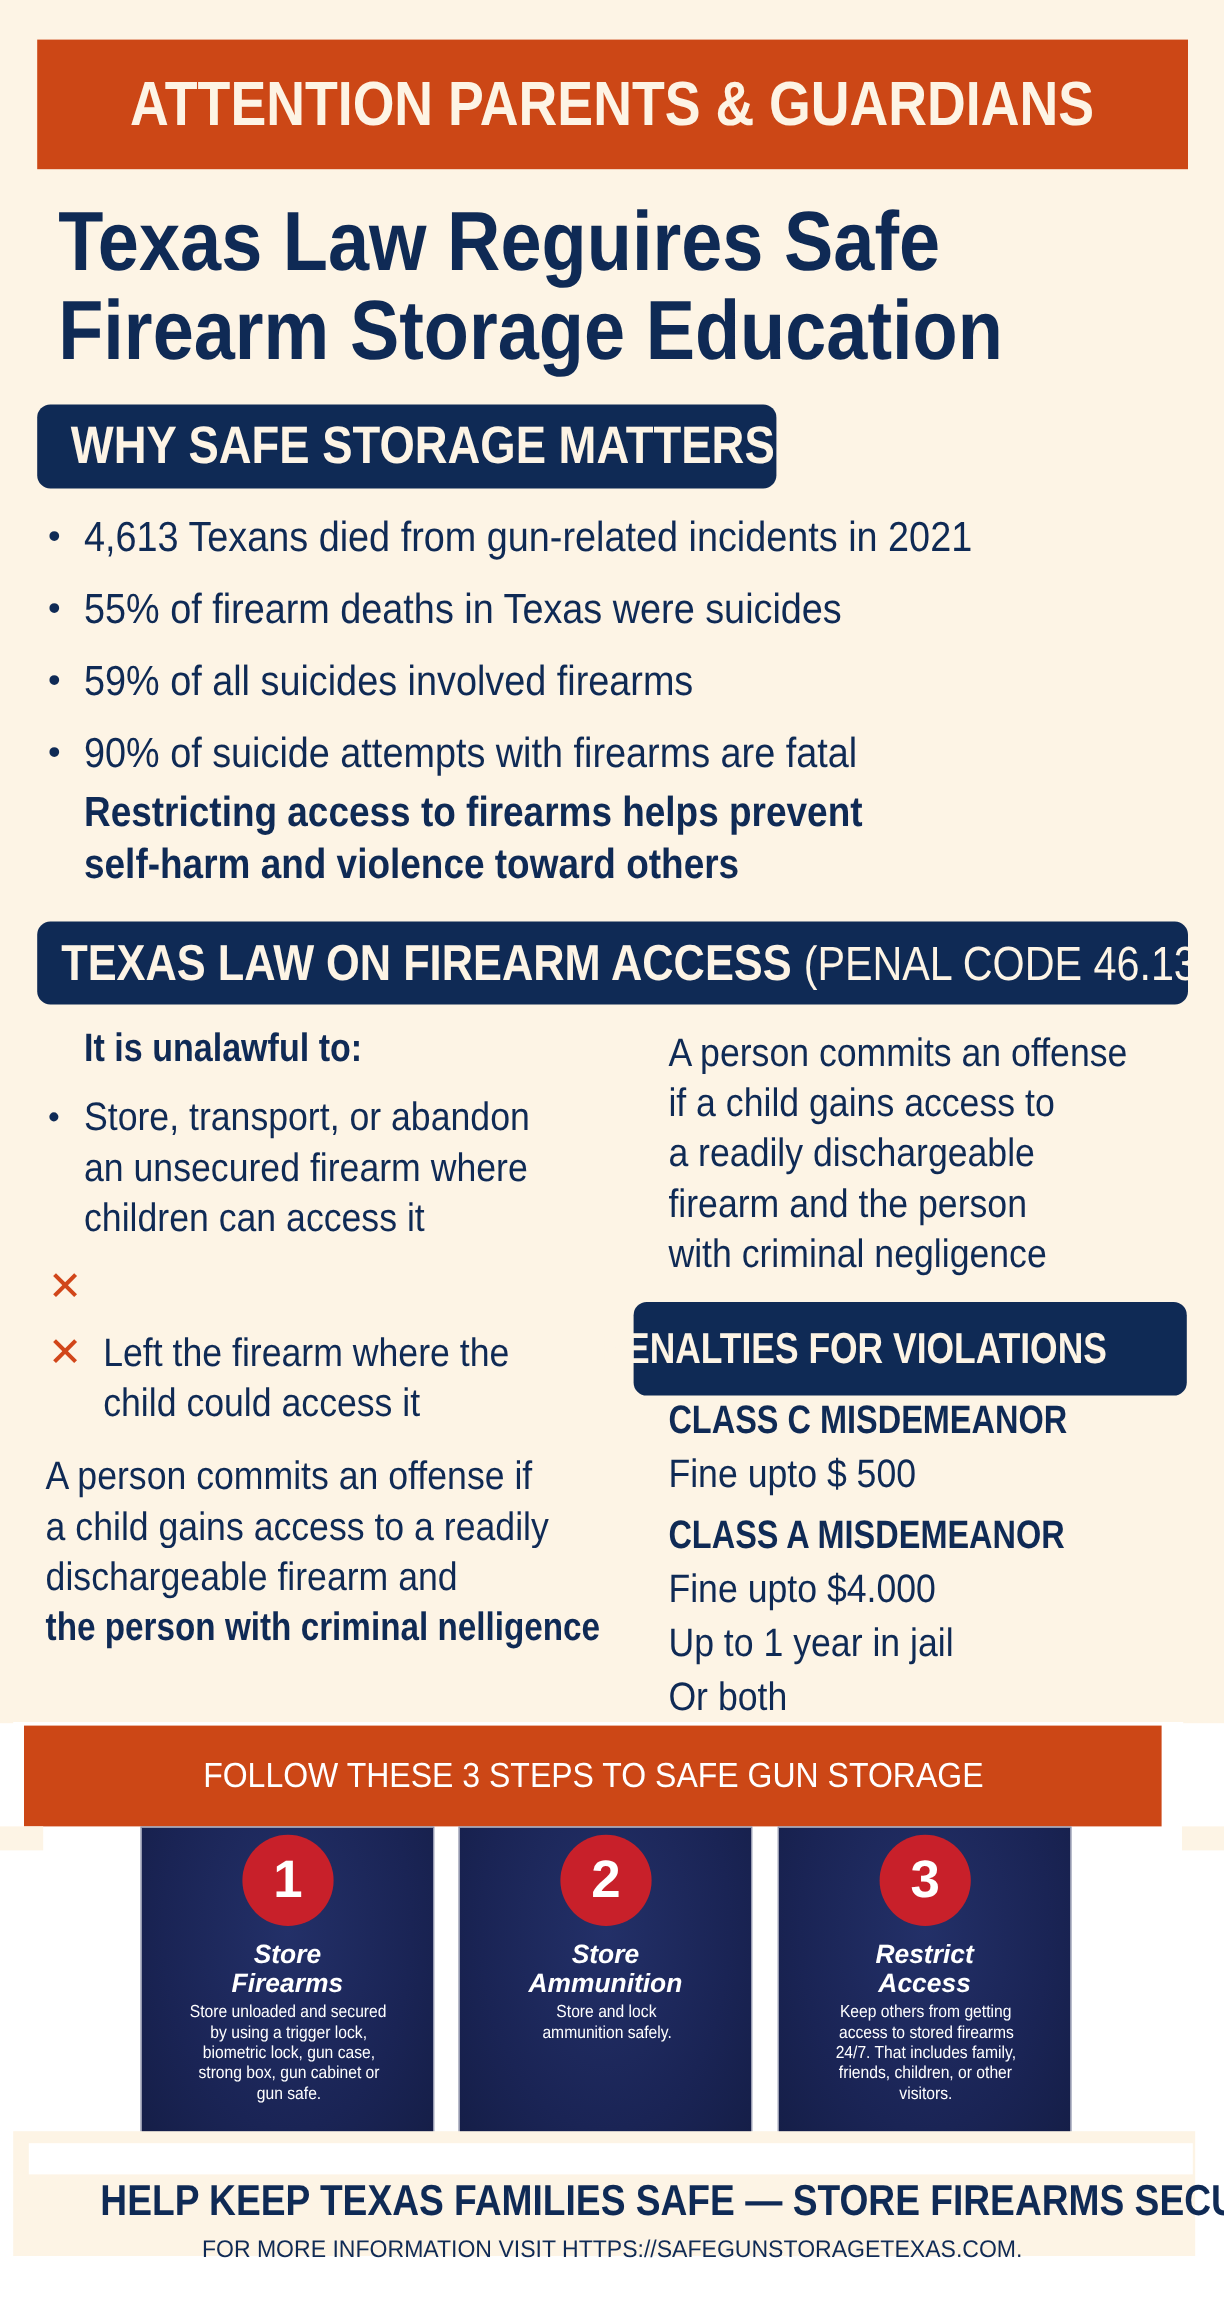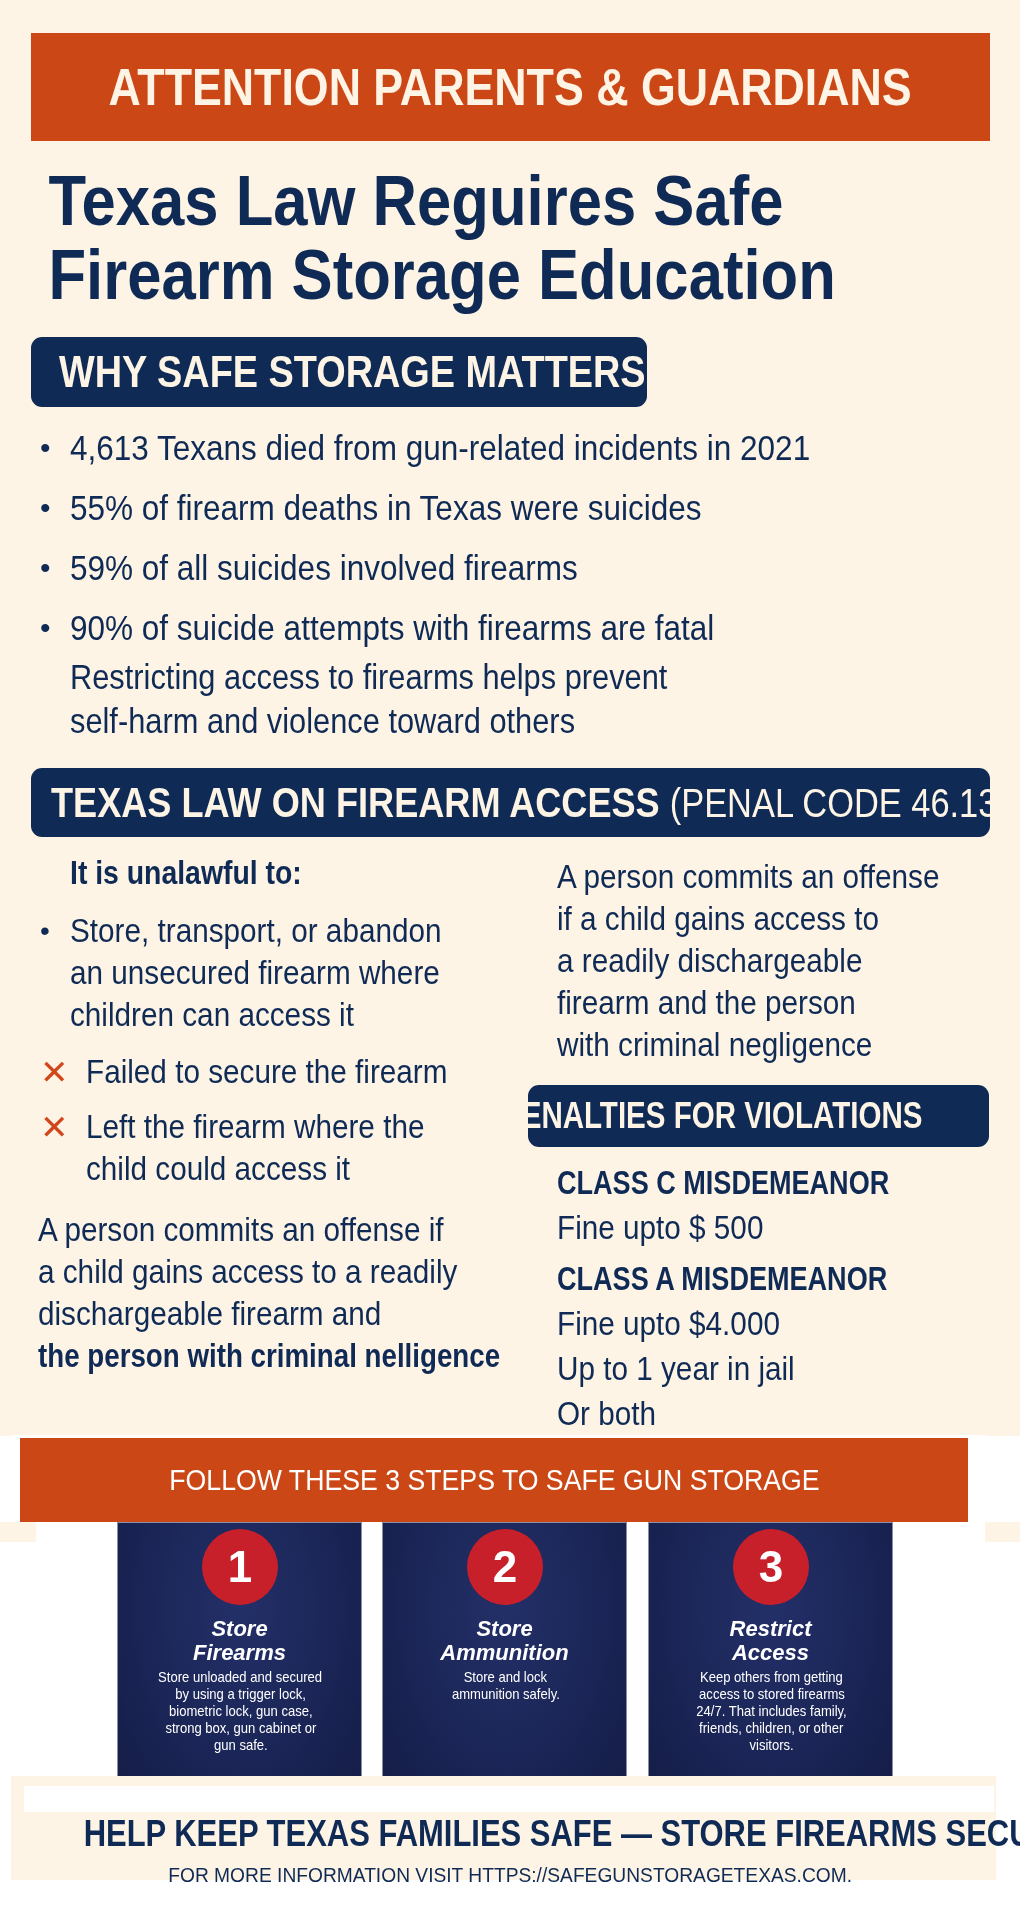--- a/index.html
+++ b/index.html
@@ -23,21 +23,21 @@
   .title { left: 0; width: 808px; text-align: center; font-weight: 700; font-size: 70px; line-height: 74px; color: #0f2a55; }
   .title .line { display: block; transform: scaleX(0.88); white-space: nowrap; }
 
   .navy-box { background: #0f2a55; color: #fdf4e5; font-weight: 700; display: flex; align-items: center; white-space: nowrap; border-radius: 11px; }
   .navy-box span { display: inline-block; transform-origin: left center; }
 
   .bullets { left: 40px; top: 418px; width: 950px; font-size: 35px; line-height: 60px; }
   .bullets .row { display: flex; align-items: center; white-space: nowrap; }
   .bullets .dot { width: 30px; font-size: 30px; }
   .bullets .txt { display: inline-block; transform: scaleX(0.9); transform-origin: left center; }
-  .bold-note { left: 70px; top: 655px; font-size: 35px; font-weight: 400; line-height: 44px; }
+  .bold-note { left: 70px; top: 655px; font-size: 35px; font-weight: 700; line-height: 44px; }
   .bold-note .line { display: block; transform: scaleX(0.88); transform-origin: left center; white-space: nowrap; }
 
   .col-text { font-size: 33px; line-height: 42px; white-space: nowrap; }
   .col-text .line { display: block; transform: scaleX(0.9); transform-origin: left center; }
   .xmark { color: #d1461a; font-weight: 700; font-size: 34px; display: inline-block; width: 40px; }
 
   .follow-frame { left: 11px; top: 1435px; width: 975px; height: 90px; background: #ffffff; }
   .follow-banner {
     left: 20px; top: 1438px; width: 948px; height: 84px; background: #cc4716;
     display: flex; align-items: center; justify-content: center;
@@ -128,23 +128,20 @@
   <span class="abs" style="left:0; top:0; font-size:28px;">•</span>
   <div style="margin-left:30px;">
     <span class="line">Store, transport, or abandon</span>
     <span class="line">an unsecured firearm where</span>
     <span class="line">children can access it</span>
   </div>
 </div>
 
 <div class="abs col-text" style="left:40px; top:1051px;">
   <span class="xmark abs" style="left:0; top:0;">✕</span>
-  <div style="margin-left:46px;">
-    <span class="line">Failed to secure the firearm</span>
-  </div>
 </div>
 
 <div class="abs col-text" style="left:40px; top:1106px;">
   <span class="xmark abs" style="left:0; top:0;">✕</span>
   <div style="margin-left:46px;">
     <span class="line">Left the firearm where the</span>
     <span class="line">child could access it</span>
   </div>
 </div>
 
@@ -156,21 +153,21 @@
 </div>
 
 <div class="abs col-text" style="left:557px; top:856px;">
   <span class="line">A person commits an offense</span>
   <span class="line">if a child gains access to</span>
   <span class="line">a readily dischargeable</span>
   <span class="line">firearm and the person</span>
   <span class="line">with criminal negligence</span>
 </div>
 
-<div class="abs navy-box" style="left:528px; top:1085px; width:461px; height:62px; justify-content:center;">
+<div class="abs navy-box" style="left:528px; top:1085px; width:461px; height:78px; justify-content:center;">
   <span style="transform:scaleX(0.82); font-size:36px;">PENALTIES FOR VIOLATIONS</span>
 </div>
 
 <div class="abs col-text" style="left:557px; top:1160px; line-height:45px;">
   <span class="line" style="font-weight:700; transform:scaleX(0.82);">CLASS C MISDEMEANOR</span>
   <span class="line">Fine upto $ 500</span>
   <span class="line" style="font-weight:700; transform:scaleX(0.82); margin-top:6px;">CLASS A MISDEMEANOR</span>
   <span class="line">Fine upto $4.000</span>
   <span class="line">Up to 1 year in jail</span>
   <span class="line">Or both</span>

